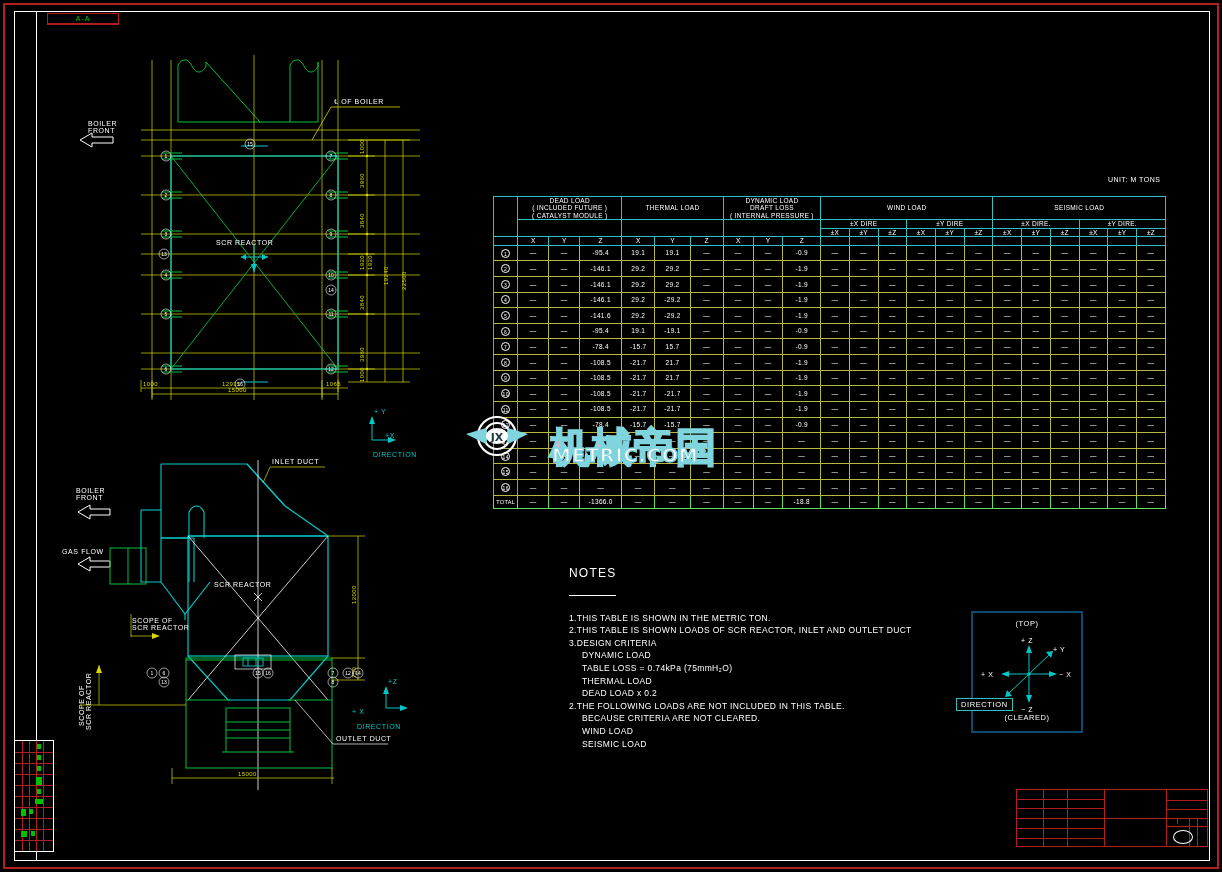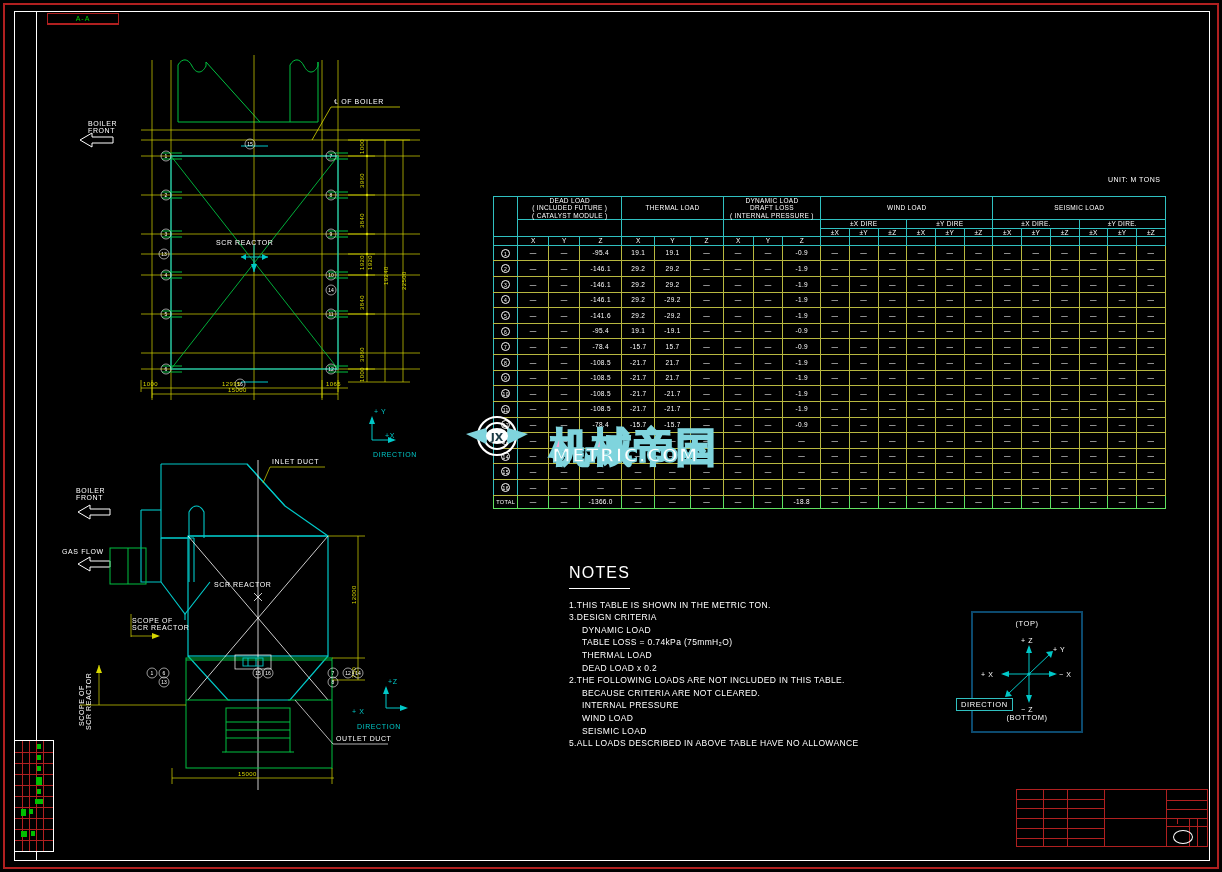--- a/index.html
+++ b/index.html
@@ -102,23 +102,23 @@
     font-size: 5px; text-align:center;
   }
 
   
   #notes {
     position: absolute; left: 569px; top: 567px;
     color: #ffffff; font-size: 8.5px; line-height: 12.6px;
     letter-spacing: .35px;
   }
   #notes .notes-title {
-    font-size: 16px; letter-spacing: 1.2px;
+    font-size: 12px; letter-spacing: 1.2px;
     border-bottom: 1px solid #ffffff;
-    display: inline-block; padding-bottom: 8px; margin-bottom: 10px;
+    display: inline-block; padding-bottom: 15px; margin-bottom: 16px;
   }
   #notes .lvl1 { padding-left: 0; }
   #notes .lvl2 { padding-left: 13px; }
 
   
   #dir-box {
     position: absolute; left: 971px; top: 583px;
     width: 112px; height: 122px;
     border: 2px solid #0c4a6e;
     margin-top: 28px;
@@ -1022,37 +1022,36 @@
           <td>—</td>
           <td>—</td>
         </tr>
       </tbody>
   </table>
 
   <div id="notes">
     <div class="notes-title">NOTES</div>
     <div id="notes-list">
         <div class="lvl1">1.THIS TABLE IS SHOWN IN THE METRIC TON.</div>
+        <div class="lvl1">2.THIS TABLE IS SHOWN LOADS OF SCR REACTOR, INLET AND OUTLET DUCT</div>
         <div class="lvl1">3.DESIGN CRITERIA</div>
         <div class="lvl2">DYNAMIC LOAD</div>
         <div class="lvl2">TABLE LOSS = 0.74kPa (75mmH₂O)</div>
         <div class="lvl2">THERMAL LOAD</div>
         <div class="lvl2">DEAD LOAD x 0.2</div>
         <div class="lvl1">2.THE FOLLOWING LOADS ARE NOT INCLUDED IN THIS TABLE.</div>
         <div class="lvl2">BECAUSE CRITERIA ARE NOT CLEARED.</div>
-        <div class="lvl2">INTERNAL PRESSURE</div>
         <div class="lvl2">WIND LOAD</div>
         <div class="lvl2">SEISMIC LOAD</div>
-        <div class="lvl1">5.ALL LOADS DESCRIBED IN ABOVE TABLE HAVE NO ALLOWANCE</div>
       </div>
   </div>
 
   <div id="dir-box">
     <div class="cap" style="top:6px">(TOP)</div>
-    <div class="cap" style="top:100px">(BOTTOM)</div>
+    <div class="cap" style="top:100px">(CLEARED)</div>
     <svg width="112" height="122" style="position:absolute;left:0;top:0">
       <g class="ln-c" stroke-width="1">
         <line x1="56" y1="61" x2="56" y2="34"></line>
         <line x1="56" y1="61" x2="56" y2="88"></line>
         <line x1="56" y1="61" x2="30" y2="61"></line>
         <line x1="56" y1="61" x2="82" y2="61"></line>
         <line x1="56" y1="61" x2="78" y2="40"></line>
         <line x1="56" y1="61" x2="34" y2="82"></line>
         <polygon fill="#00c8c8" stroke="none" points="53,40 56,32 59,40"></polygon>
         <polygon fill="#00c8c8" stroke="none" points="53,82 56,90 59,82"></polygon>

